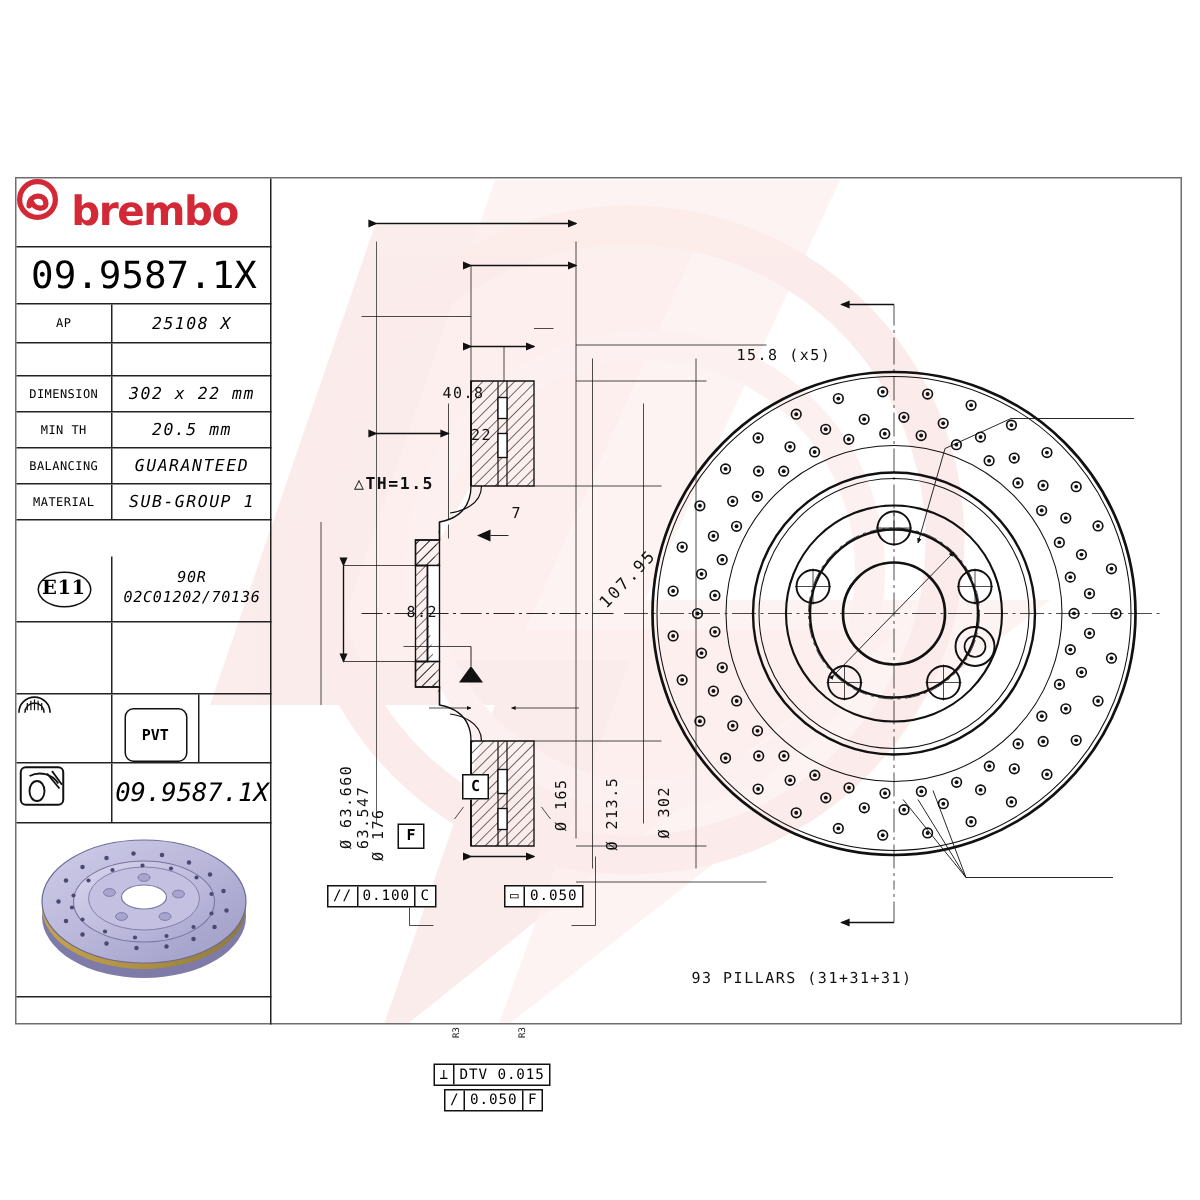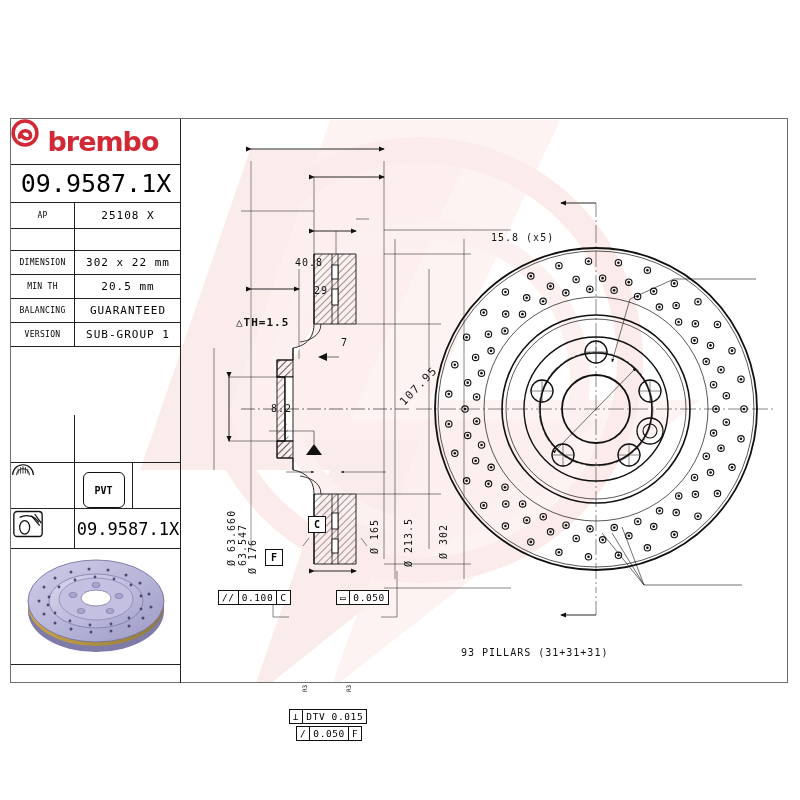--- a/index.html
+++ b/index.html
@@ -9,21 +9,21 @@
          border:1px solid #6e6e6e;box-sizing:border-box;background:transparent;}
   .wm{position:absolute;pointer-events:none;}
   
   #infoTable{position:absolute;left:0;top:0;width:170px;height:564px;
              box-sizing:border-box;border-right:1px solid #222;}
   .row{position:absolute;left:0;width:170px;box-sizing:border-box;
        border-bottom:1px solid #222;display:flex;align-items:center;}
   .cellL{width:64px;height:100%;display:flex;align-items:center;justify-content:center;
          border-right:1px solid #222;box-sizing:border-box;font-size:8px;letter-spacing:.3px;}
   .cellR{flex:1;height:100%;display:flex;align-items:center;justify-content:center;
-         font-size:11px;letter-spacing:1px;box-sizing:border-box;}
+         font-size:11px;letter-spacing:1px;box-sizing:border-box;font-style:italic;}
   .full{width:170px;height:100%;display:flex;align-items:center;justify-content:center;}
   
   #logoRow{height:46px;top:0;}
   .logoWrap{display:flex;align-items:center;gap:5px;margin-left:14px;}
   .logoTxt{color:#d32836;font-family:"DejaVu Sans","Liberation Sans",sans-serif;
            font-size:27px;font-weight:700;letter-spacing:-1px;line-height:1;}
   
   #pnRow{top:46px;height:38px;}
   .pnTxt{font-size:25px;letter-spacing:0px;font-weight:400;}
   
@@ -102,24 +102,35 @@
     </div>
     <div class="row" style="top:156px;height:24px">
       <div class="cellL">MIN TH</div>
       <div class="cellR">20.5 mm</div>
     </div>
     <div class="row" style="top:180px;height:24px">
       <div class="cellL">BALANCING</div>
       <div class="cellR">GUARANTEED</div>
     </div>
     <div class="row" style="top:204px;height:24px">
-      <div class="cellL">VERSION</div>
+      <div class="cellL">MATERIAL</div>
       <div class="cellR">SUB-GROUP 1</div>
     </div>
 
+    <div class="row" style="top:252px;height:44px">
+      <div class="cellL">
+        <div class="emark">E11</div>
+      </div>
+      <div class="cellR">
+        <div class="homLines">
+          <span>90R</span>
+          <span>02C01202/70136</span>
+        </div>
+      </div>
+    </div>
 
     <div class="row" style="top:296px;height:48px">
       <div class="cellL"></div>
       <div class="cellR"></div>
     </div>
 
     <div class="row" style="top:344px;height:46px">
       <div class="cellL"></div>
       <div style="width:58px;height:100%;display:flex;align-items:flex-end;justify-content:center;
                   border-right:1px solid #222;box-sizing:border-box;">
@@ -569,21 +580,21 @@
       </g>
 
       <line x1="415" y1="84" x2="415" y2="108" stroke-width="0.5" stroke-dasharray="14,3,2,3"></line>
       <line x1="415" y1="84" x2="380" y2="84" stroke-width="0.9" marker-end="url(#ar)"></line>
       <line x1="415" y1="496" x2="415" y2="472" stroke-width="0.5" stroke-dasharray="14,3,2,3"></line>
       <line x1="415" y1="496" x2="380" y2="496" stroke-width="0.9" marker-end="url(#ar)"></line>
     </g>
   </svg>
 
   <div class="t" style="left:284px;top:138px">40.8</div>
-  <div class="t" style="left:303px;top:166px">29</div>
+  <div class="t" style="left:303px;top:166px">22</div>
   <div class="t" style="left:330px;top:218px">7</div>
   <div class="t" style="left:225px;top:197px;font-size:11px;font-weight:700">△TH=1.5</div>
   <div class="t" style="left:260px;top:284px">8.2</div>
 
   <div class="vt" style="left:236px;top:455px">Ø 176</div>
   <div class="vt" style="left:215px;top:447px">Ø 63.660</div>
   <div class="vt" style="left:226px;top:447px">63.547</div>
   <div class="vt" style="left:358px;top:435px">Ø 165</div>
   <div class="vt" style="left:392px;top:448px">Ø 213.5</div>
   <div class="vt" style="left:427px;top:440px">Ø 302</div>

